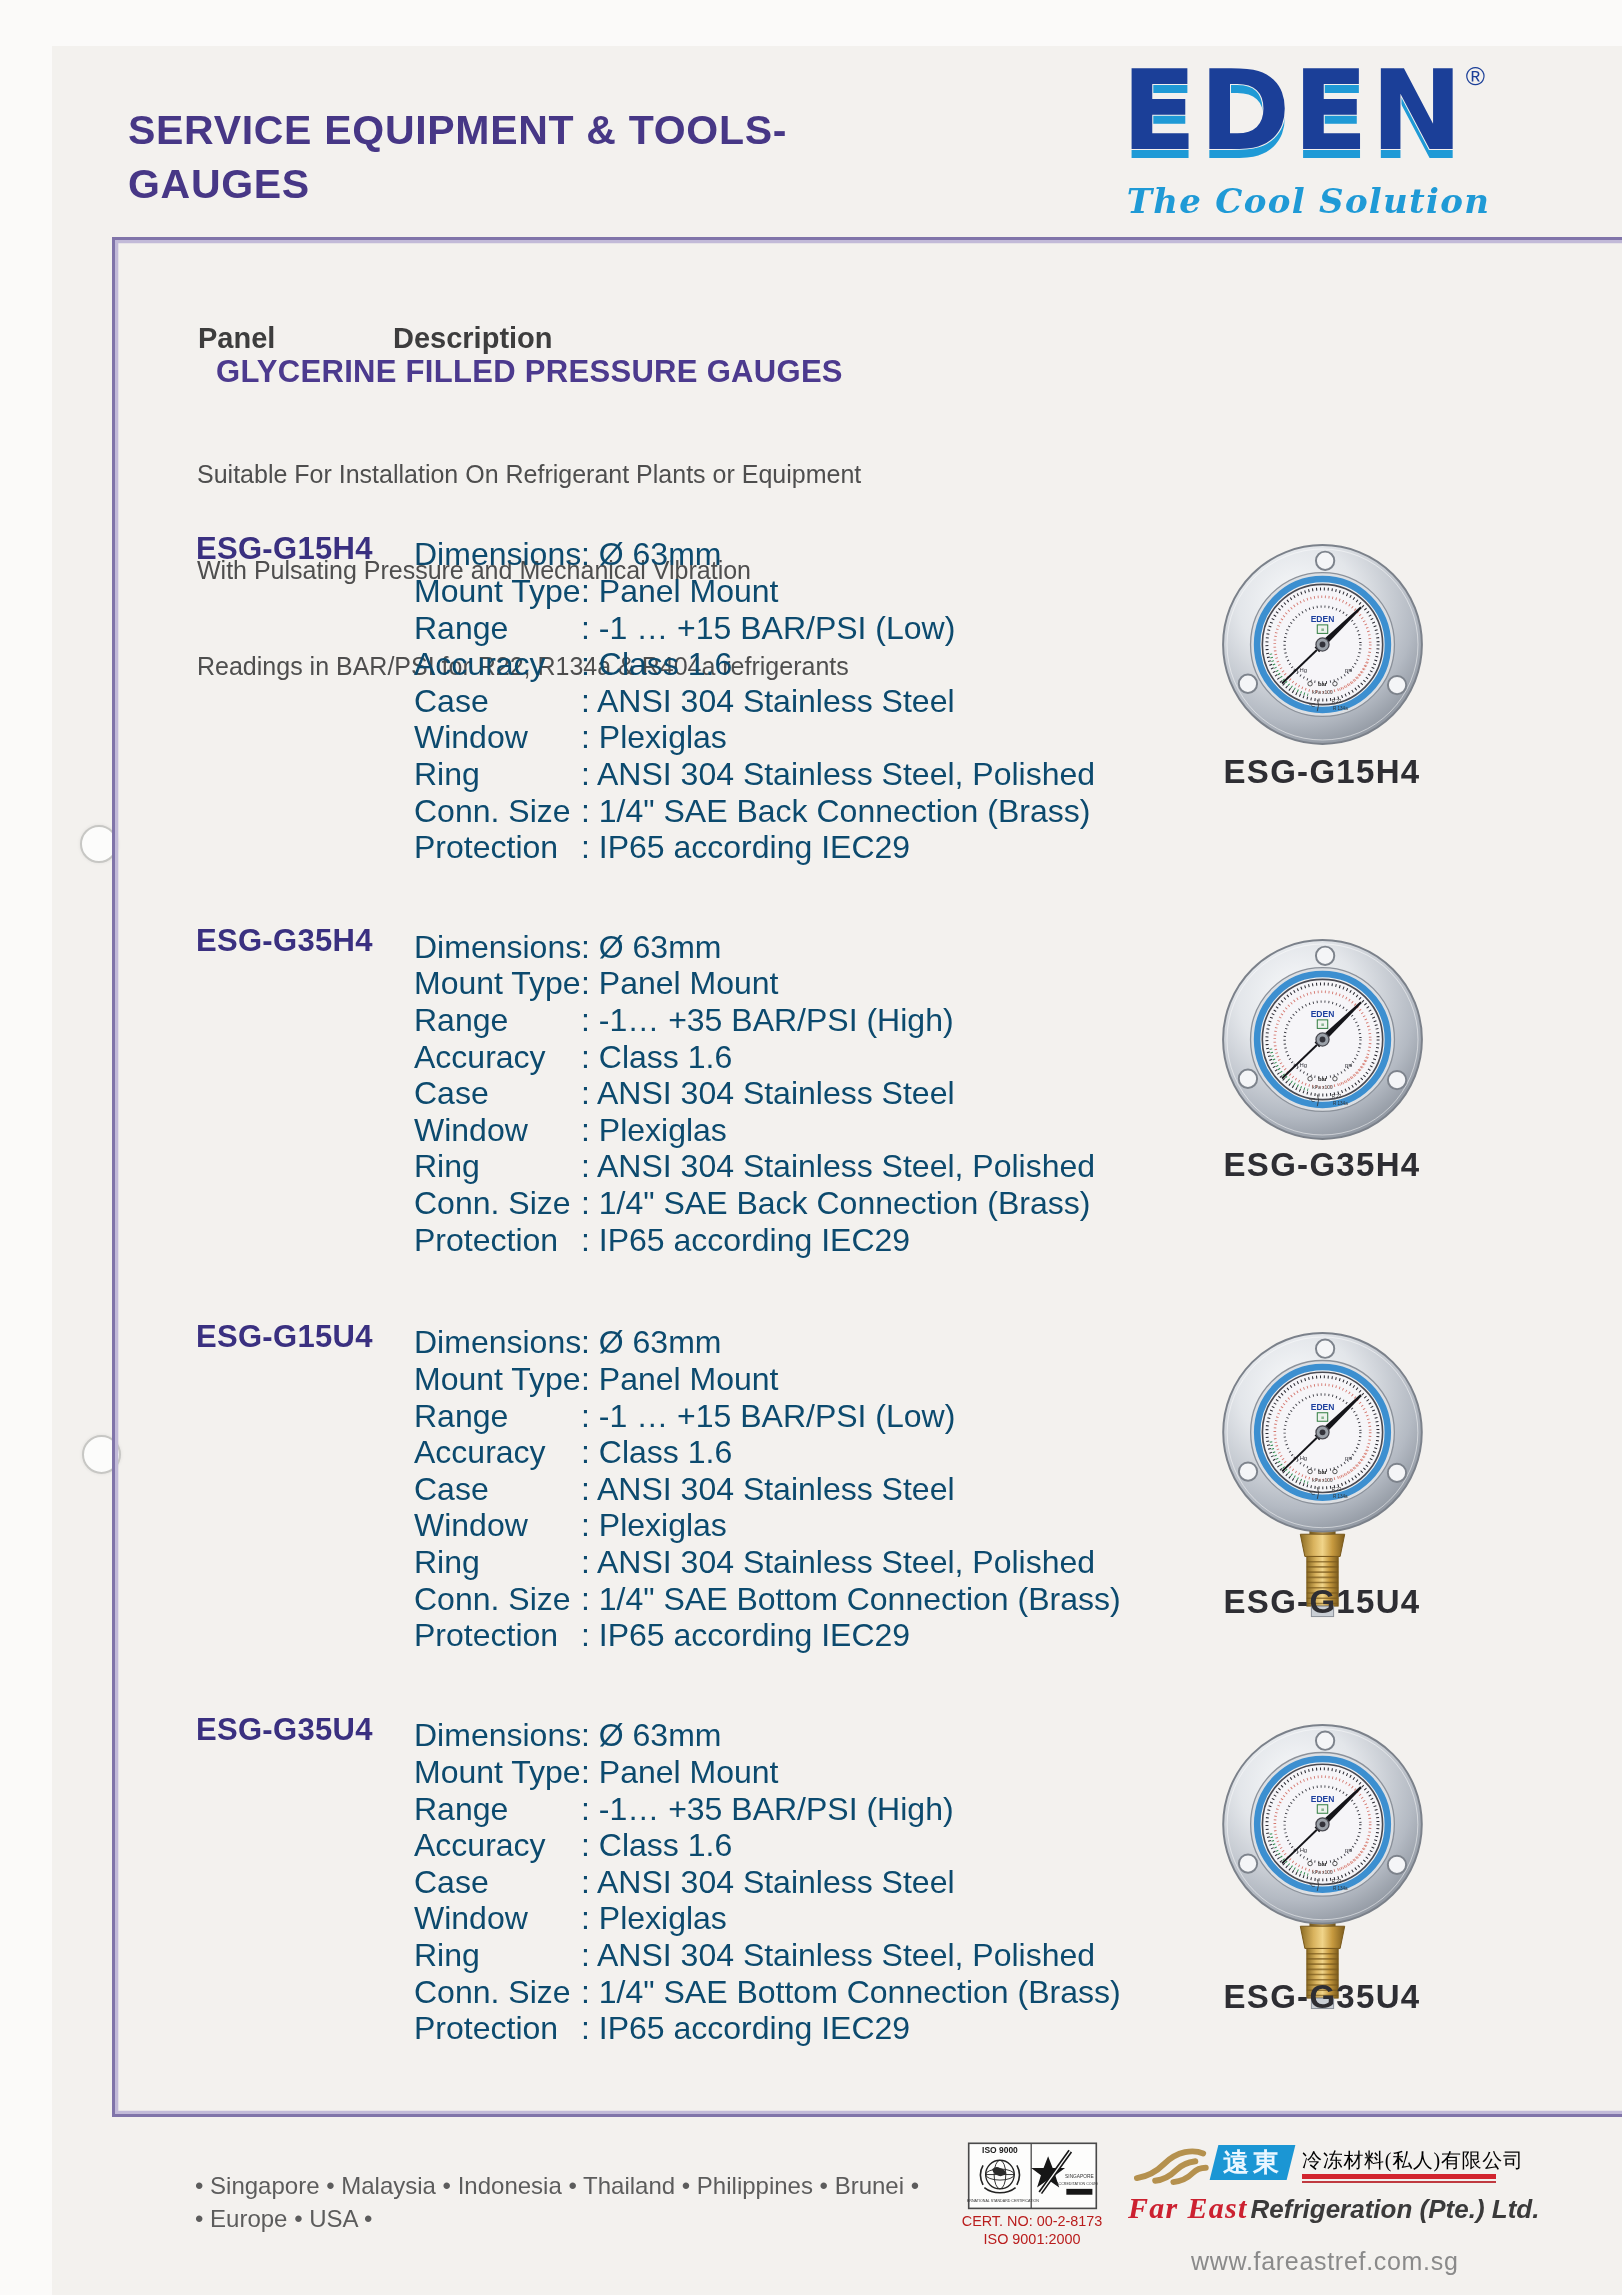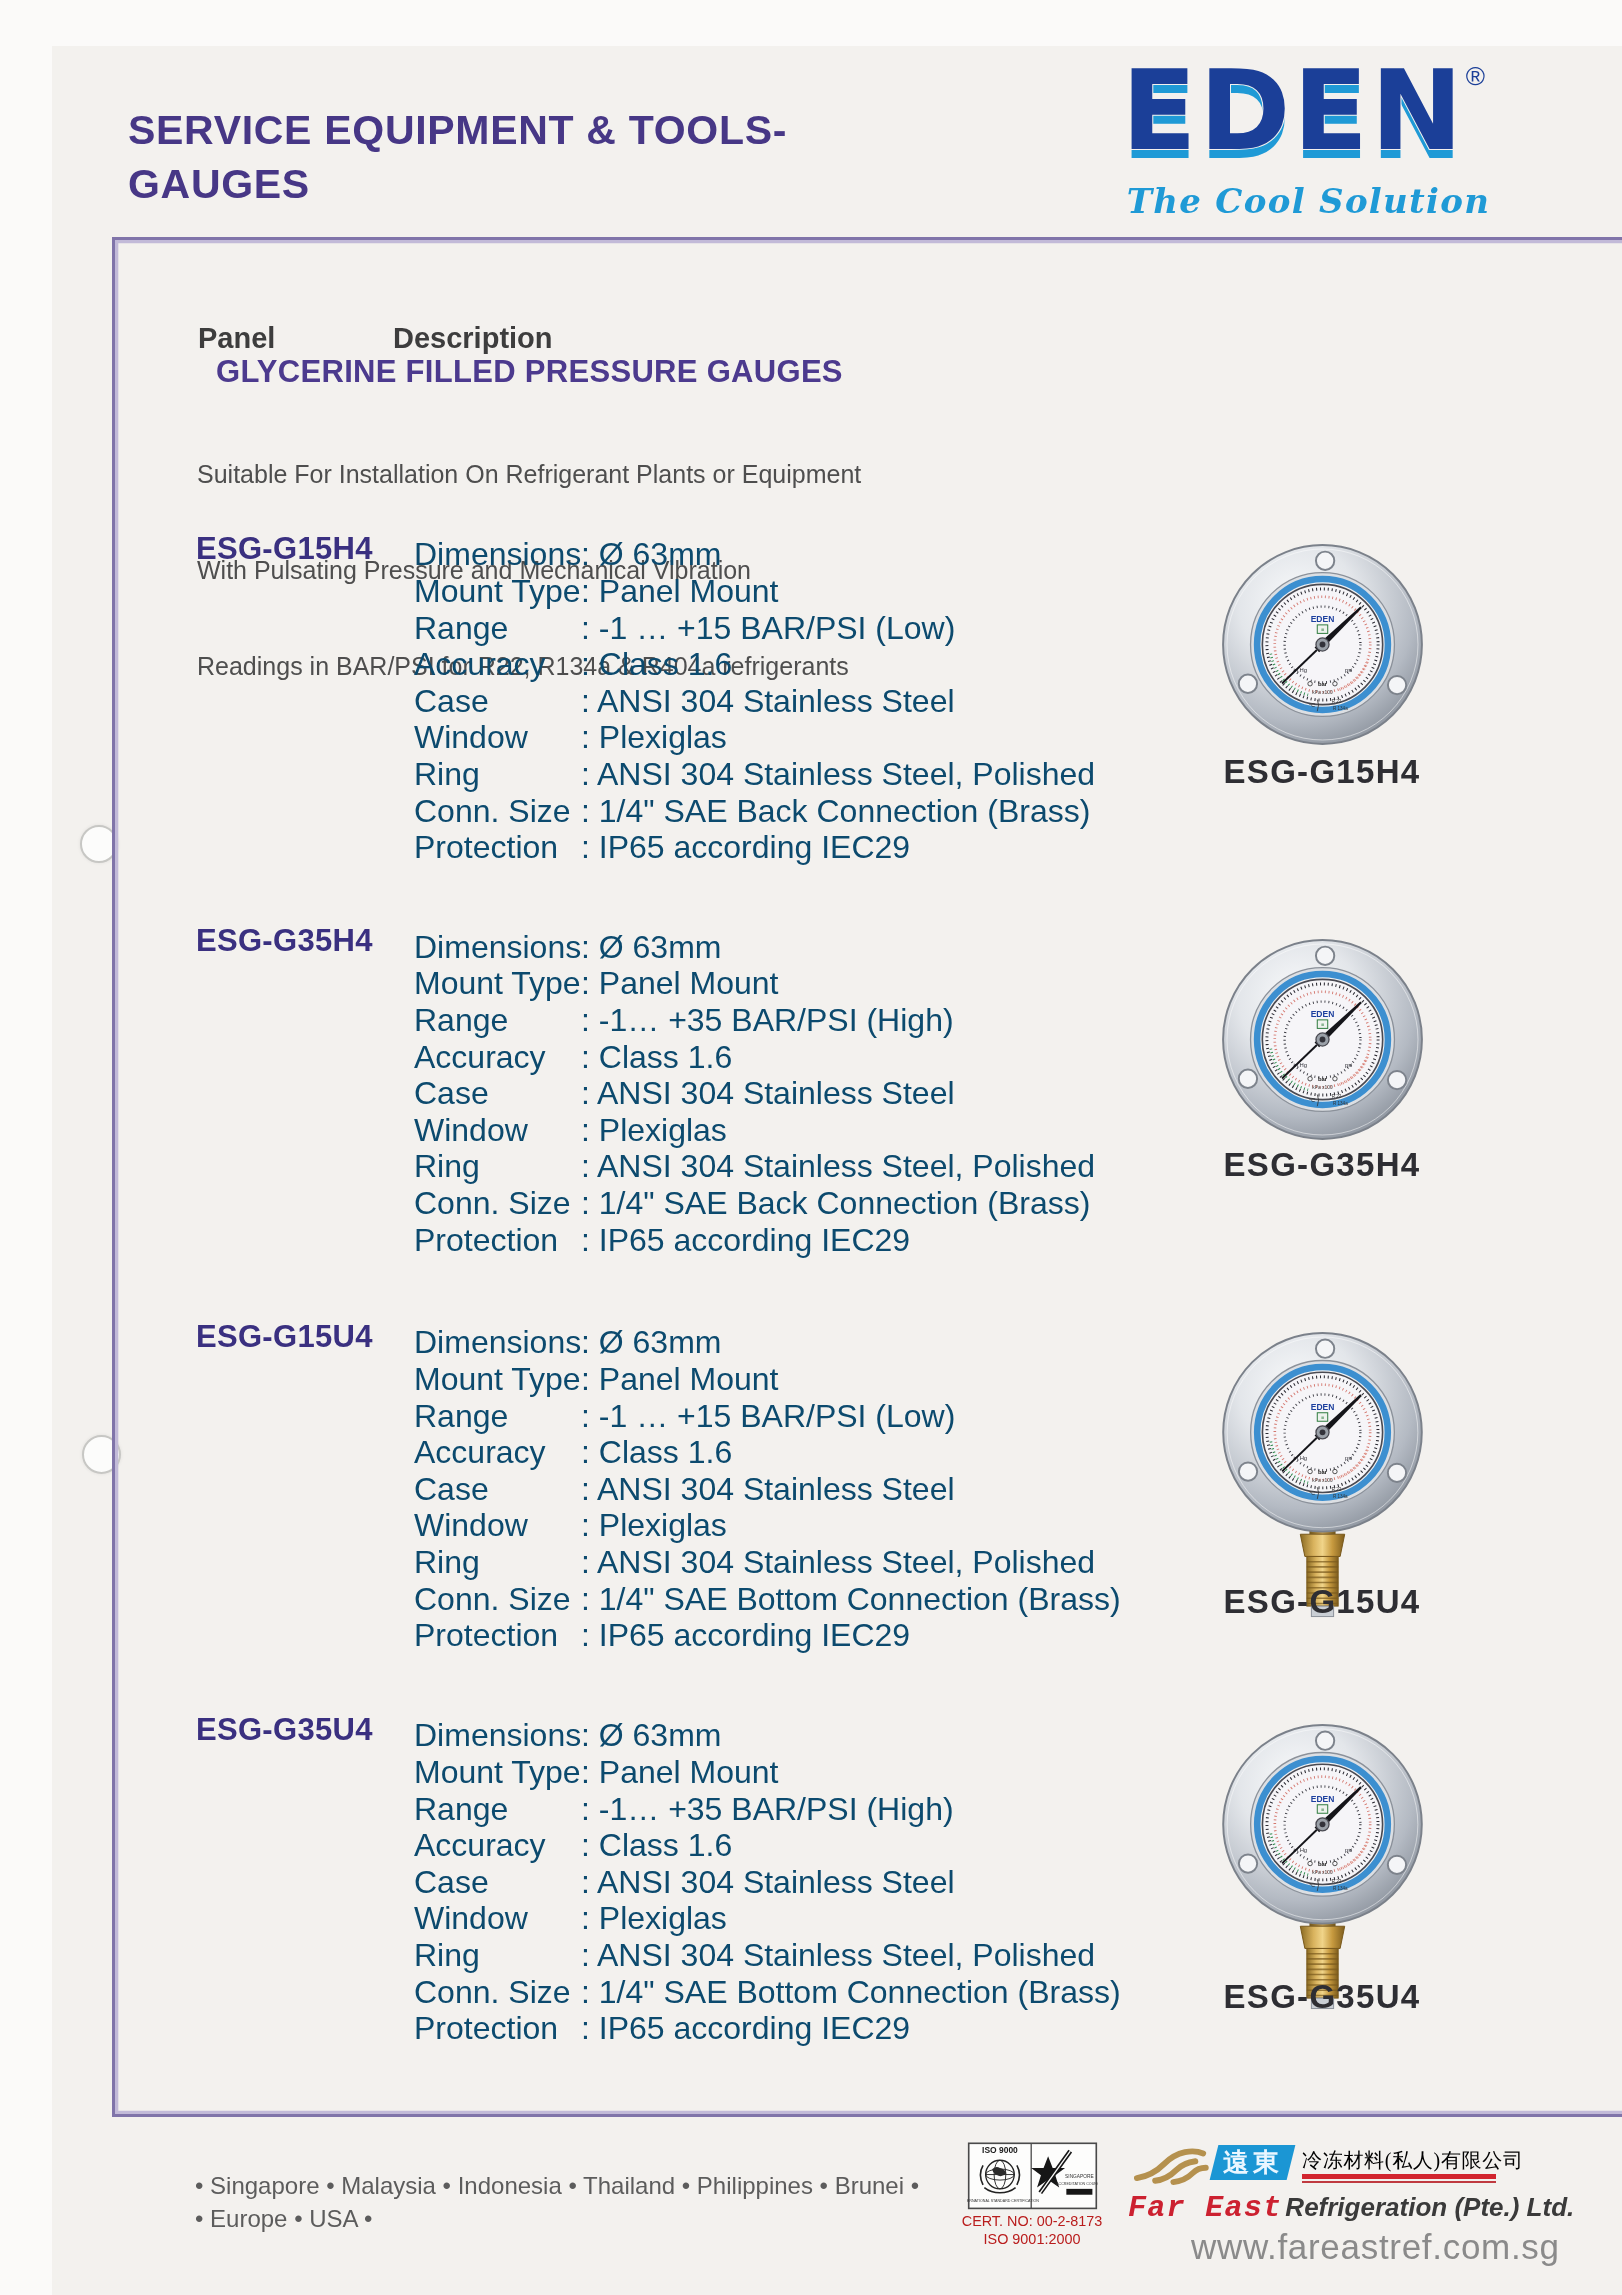--- a/index.html
+++ b/index.html
@@ -49,25 +49,25 @@
   }
   .fe-cn{
     position:absolute;left:174px;top:2.6px;width:196px;
     font-family:Liberation Serif, serif;font-size:20px;color:#000000;letter-spacing:0.7px;white-space:nowrap;
   }
   .fe-cn-underline{position:absolute;left:174px;top:30px;width:194px;}
   .fe-cn-underline .b1{height:4.6px;background:#d2242e;margin-bottom:2px;}
   .fe-cn-underline .b2{height:2.6px;background:#c03a40;}
   .fe-row2{position:relative;margin-top:5.2px;white-space:nowrap;}
   .fe-red{
-    font-family:Liberation Mono, monospace;font-style:italic;font-weight:bold;
+    font-family:Liberation Serif, serif;font-style:italic;font-weight:bold;
     font-size:30px;color:#cc2130;letter-spacing:1.3px;
   }
   .fe-rest{font-style:italic;font-weight:bold;font-size:26px;color:#3a3a3a;}
-  .fe-site{margin-top:2px;margin-left:63px;font-size:35px;color:#8a8a8a;letter-spacing:0.7px;}
+  .fe-site{margin-top:22px;margin-left:63px;font-size:25px;color:#8a8a8a;letter-spacing:0.7px;}
 </style>
 </head>
 <body>
 
 <div class="page">
 
   <svg width="0" height="0" style="position:absolute">
     <defs>
       <radialGradient id="gSilver" cx="38%" cy="30%" r="75%">
         <stop offset="0%" stop-color="#fafbfc"></stop>

